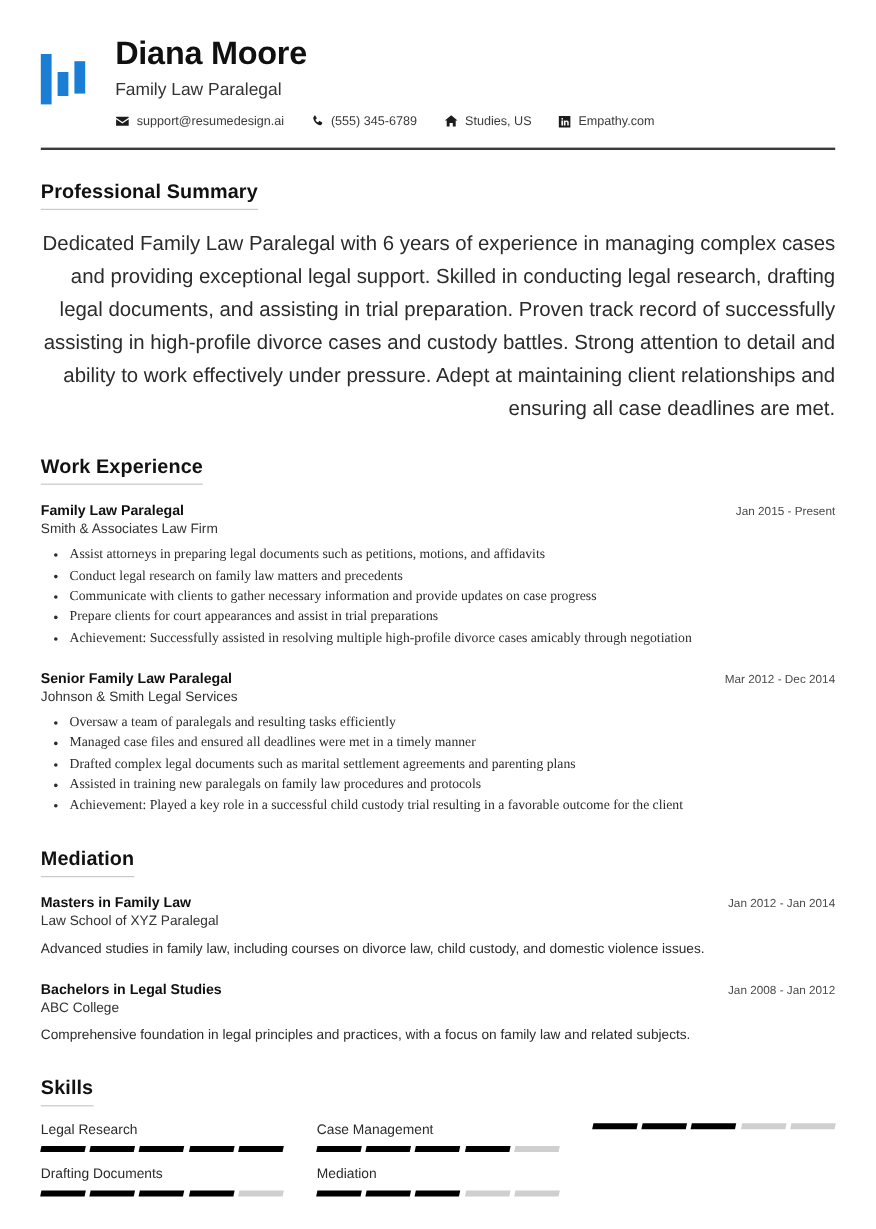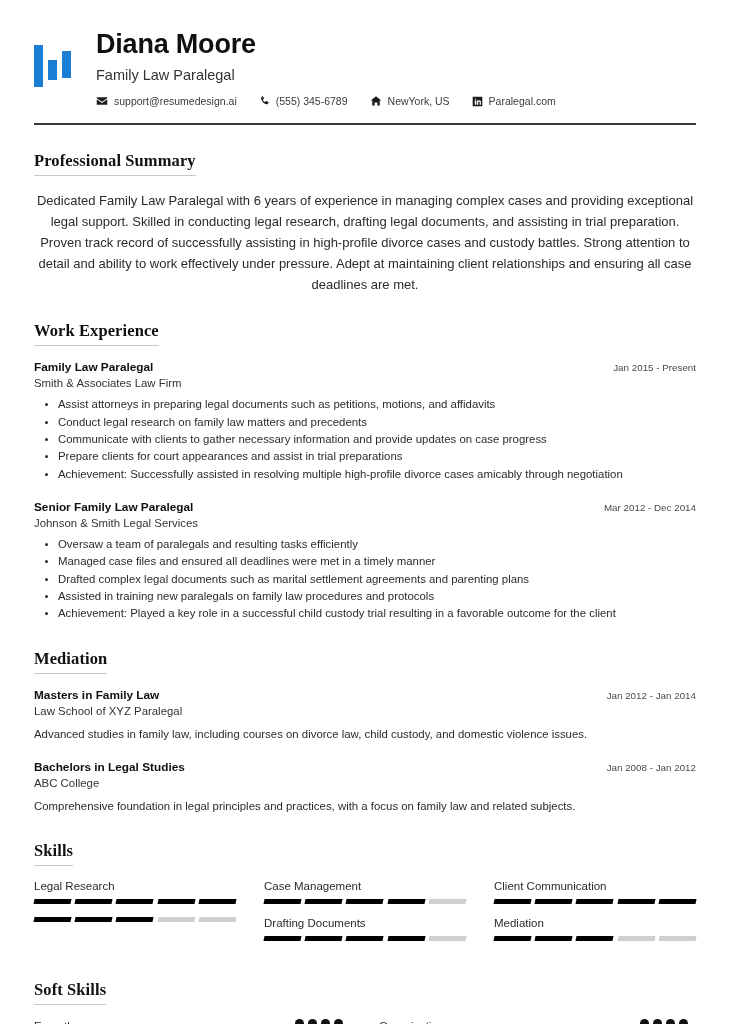--- a/index.html
+++ b/index.html
@@ -87,29 +87,28 @@
   
   .section { margin-top: 26px; }
   .section-title {
     font-size: 16.5px;
     font-weight: bold;
     color: #111111;
     display: inline-block;
     padding-bottom: 4px;
     border-bottom: 1.5px solid #c9c9c9;
     letter-spacing: 0.1px;
-    font-family: Liberation Serif, serif;
   }
   .section-body { margin-top: 14px; }
 
   .summary-text {
-    font-size: 13px;
+    font-size: 17px;
     line-height: 1.62;
     color: #2b2b2b;
-    text-align: center;
+    text-align: right;
   }
 
   
   .entry { margin-bottom: 17px; }
   .entry:last-child { margin-bottom: 0; }
   .entry-head {
     display: flex;
     justify-content: space-between;
     align-items: baseline;
   }
@@ -132,20 +131,21 @@
   .entry-desc {
     font-size: 11.4px;
     color: #2b2b2b;
     margin-top: 9px;
     line-height: 1.5;
   }
   ul.bullets {
     margin: 7px 0 0 0;
     padding-left: 22px;
     list-style: none;
+    font-family: Liberation Serif, serif;
   }
   ul.bullets li {
     font-size: 11.4px;
     color: #2b2b2b;
     line-height: 1.52;
     position: relative;
     padding-left: 2px;
   }
   ul.bullets li::before {
     content: "";
@@ -248,30 +248,30 @@
           </span>
           <span>(555) 345-6789</span>
         </div>
 
         <div class="contact-item">
           <span>
             <svg width="12" height="12" viewBox="0 0 16 16">
                 <path d="M8 1.5L1 7.2h2V14h3.2V10h3.6v4H13V7.2h2L8 1.5z"></path>
               </svg>
           </span>
-          <span>NewYork, US</span>
+          <span>Studies, US</span>
         </div>
 
         <div class="contact-item">
           <span>
             <svg width="11" height="11" viewBox="0 0 16 16">
                 <path d="M1 1h14v14H1V1zm3.1 11.6h2V6.4h-2v6.2zm1-7.1c.7 0 1.1-.4 1.1-1s-.4-1-1.1-1-1.1.4-1.1 1 .4 1 1.1 1zm7.9 7.1V9c0-1.8-.9-2.7-2.2-2.7-1 0-1.5.6-1.7 1v-.9h-2c0 .6 0 6.2 0 6.2h2V9.1c0-.2 0-.4.1-.5.1-.3.4-.7 1-.7.7 0 1 .5 1 1.3v3.4h1.8z"></path>
               </svg>
           </span>
-          <span>Paralegal.com</span>
+          <span>Empathy.com</span>
         </div>
 
       </div>
     </div>
   </div>
   <div class="header-rule"></div>
 
   <div class="section">
     <div class="section-title">Professional Summary</div>
     <div class="section-body">
@@ -359,30 +359,20 @@
             <div class="skill-label">Case Management</div>
             <div class="skill-bar">
               <span class="skill-seg on"></span>
               <span class="skill-seg on"></span>
               <span class="skill-seg on"></span>
               <span class="skill-seg on"></span>
               <span class="skill-seg"></span>
             </div>
           </div>
           <div class="skill-item">
-            <div class="skill-label">Client Communication</div>
-            <div class="skill-bar">
-              <span class="skill-seg on"></span>
-              <span class="skill-seg on"></span>
-              <span class="skill-seg on"></span>
-              <span class="skill-seg on"></span>
-              <span class="skill-seg on"></span>
-            </div>
-          </div>
-          <div class="skill-item">
             <div class="skill-bar">
               <span class="skill-seg on"></span>
               <span class="skill-seg on"></span>
               <span class="skill-seg on"></span>
               <span class="skill-seg"></span>
               <span class="skill-seg"></span>
             </div>
           </div>
           <div class="skill-item">
             <div class="skill-label">Drafting Documents</div>

